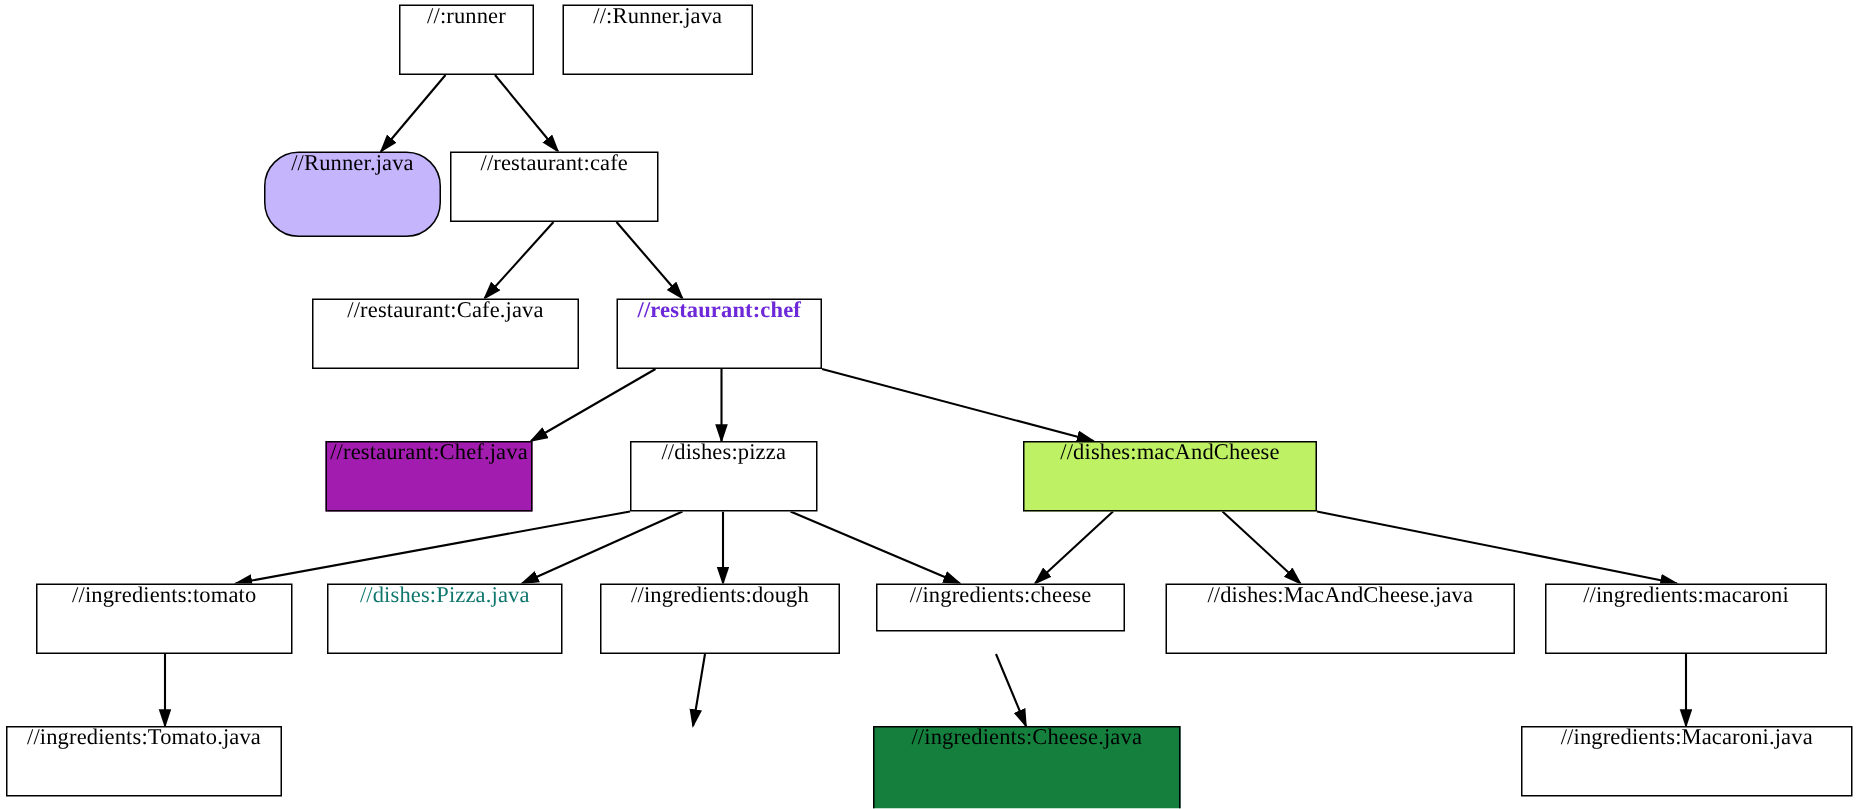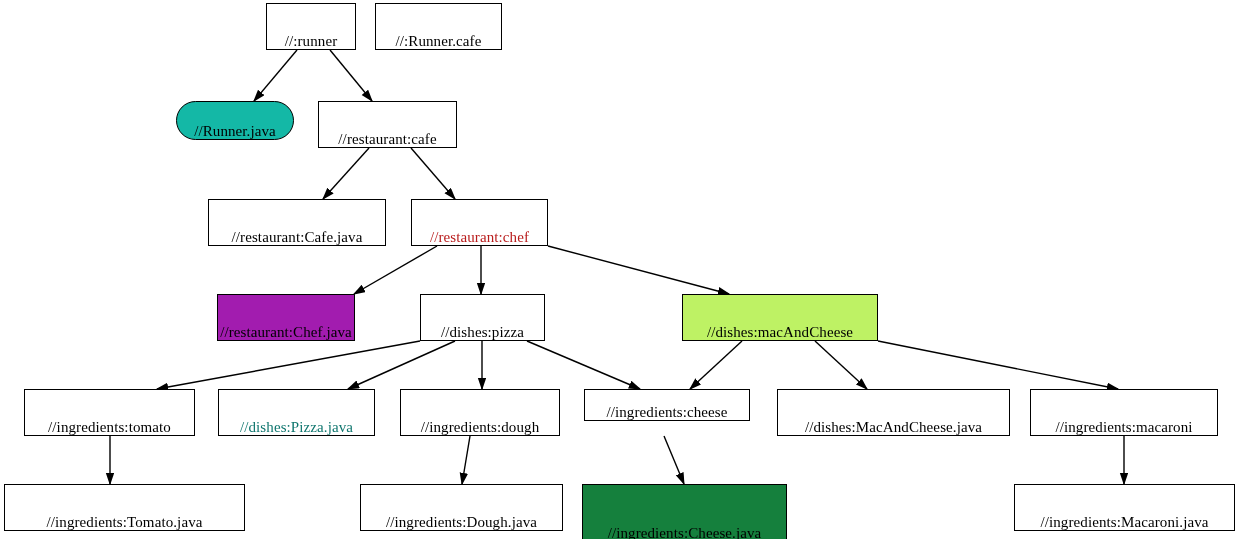--- a/index.html
+++ b/index.html
@@ -29,21 +29,21 @@
     top: 0;
     width: 1242px;
     height: 539px;
   }
   .graph-node {
     position: absolute;
     box-sizing: border-box;
     background: #ffffff;
     border: 1px solid #000000;
     display: flex;
-    align-items: flex-end;
+    align-items: flex-start;
     justify-content: center;
   }
   .node-label {
     font-family: "Liberation Serif", "DejaVu Serif", serif;
     font-size: 15px;
     line-height: 1;
     color: #000000;
     white-space: nowrap;
     letter-spacing: 0.1px;
   }
@@ -77,33 +77,33 @@
         <line x1="470" y1="436" x2="462" y2="484" stroke="#000000" stroke-width="1.4" marker-end="url(#arrowhead)"></line>
         <line x1="664" y1="436" x2="684" y2="484" stroke="#000000" stroke-width="1.4" marker-end="url(#arrowhead)"></line>
         <line x1="1124" y1="436" x2="1124" y2="484" stroke="#000000" stroke-width="1.4" marker-end="url(#arrowhead)"></line>
       </g>
   </svg>
   <div id="node-layer">
       <div class="graph-node" style="left: 266px; top: 3px; width: 90px; height: 47px; background: rgb(255, 255, 255); border-color: rgb(0, 0, 0);">
         <span class="node-label" style="color: rgb(0, 0, 0);">//:runner</span>
       </div>
       <div class="graph-node" style="left: 375px; top: 3px; width: 127px; height: 47px; background: rgb(255, 255, 255); border-color: rgb(0, 0, 0);">
-        <span class="node-label" style="color: rgb(0, 0, 0);">//:Runner.cafe</span>
+        <span class="node-label" style="color: rgb(0, 0, 0);">//:Runner.java</span>
       </div>
-      <div class="graph-node" style="left: 176px; top: 101px; width: 118px; height: 39px; background: #14b8a6; border-color: rgb(0, 0, 0); border-radius: 23px;">
+      <div class="graph-node" style="left: 176px; top: 101px; width: 118px; height: 57px; background: #c4b5fd; border-color: rgb(0, 0, 0); border-radius: 23px;">
         <span class="node-label" style="color: rgb(0, 0, 0);">//Runner.java</span>
       </div>
-      <div class="graph-node" style="left: 318px; top: 101px; width: 139px; height: 47px; background: rgb(255, 255, 255); border-color: rgb(0, 0, 0);">
+      <div class="graph-node" style="left: 300px; top: 101px; width: 139px; height: 47px; background: rgb(255, 255, 255); border-color: rgb(0, 0, 0);">
         <span class="node-label" style="color: rgb(0, 0, 0);">//restaurant:cafe</span>
       </div>
       <div class="graph-node" style="left: 208px; top: 199px; width: 178px; height: 47px; background: rgb(255, 255, 255); border-color: rgb(0, 0, 0);">
         <span class="node-label" style="color: rgb(0, 0, 0);">//restaurant:Cafe.java</span>
       </div>
       <div class="graph-node" style="left: 411px; top: 199px; width: 137px; height: 47px; background: rgb(255, 255, 255); border-color: rgb(0, 0, 0);">
-        <span class="node-label" style="color: #b91c1c;">//restaurant:chef</span>
+        <span class="node-label" style="color: #6d28d9; font-weight: bold;">//restaurant:chef</span>
       </div>
       <div class="graph-node" style="left: 217px; top: 294px; width: 138px; height: 47px; background: #a21caf; border-color: rgb(0, 0, 0);">
         <span class="node-label" style="color: rgb(0, 0, 0);">//restaurant:Chef.java</span>
       </div>
       <div class="graph-node" style="left: 420px; top: 294px; width: 125px; height: 47px; background: rgb(255, 255, 255); border-color: rgb(0, 0, 0);">
         <span class="node-label" style="color: rgb(0, 0, 0);">//dishes:pizza</span>
       </div>
       <div class="graph-node" style="left: 682px; top: 294px; width: 196px; height: 47px; background: #bef264; border-color: rgb(0, 0, 0);">
         <span class="node-label" style="color: rgb(0, 0, 0);">//dishes:macAndCheese</span>
       </div>
@@ -118,25 +118,22 @@
       </div>
       <div class="graph-node" style="left: 584px; top: 389px; width: 166px; height: 32px; background: rgb(255, 255, 255); border-color: rgb(0, 0, 0);">
         <span class="node-label" style="color: rgb(0, 0, 0);">//ingredients:cheese</span>
       </div>
       <div class="graph-node" style="left: 777px; top: 389px; width: 233px; height: 47px; background: rgb(255, 255, 255); border-color: rgb(0, 0, 0);">
         <span class="node-label" style="color: rgb(0, 0, 0);">//dishes:MacAndCheese.java</span>
       </div>
       <div class="graph-node" style="left: 1030px; top: 389px; width: 188px; height: 47px; background: rgb(255, 255, 255); border-color: rgb(0, 0, 0);">
         <span class="node-label" style="color: rgb(0, 0, 0);">//ingredients:macaroni</span>
       </div>
-      <div class="graph-node" style="left: 4px; top: 484px; width: 241px; height: 47px; background: rgb(255, 255, 255); border-color: rgb(0, 0, 0);">
+      <div class="graph-node" style="left: 4px; top: 484px; width: 184px; height: 47px; background: rgb(255, 255, 255); border-color: rgb(0, 0, 0);">
         <span class="node-label" style="color: rgb(0, 0, 0);">//ingredients:Tomato.java</span>
-      </div>
-      <div class="graph-node" style="left: 360px; top: 484px; width: 203px; height: 47px; background: rgb(255, 255, 255); border-color: rgb(0, 0, 0);">
-        <span class="node-label" style="color: rgb(0, 0, 0);">//ingredients:Dough.java</span>
       </div>
       <div class="graph-node" style="left: 582px; top: 484px; width: 205px; height: 58px; background: #15803d; border-color: rgb(0, 0, 0);">
         <span class="node-label" style="color: rgb(0, 0, 0);">//ingredients:Cheese.java</span>
       </div>
       <div class="graph-node" style="left: 1014px; top: 484px; width: 221px; height: 47px; background: rgb(255, 255, 255); border-color: rgb(0, 0, 0);">
         <span class="node-label" style="color: rgb(0, 0, 0);">//ingredients:Macaroni.java</span>
       </div>
     </div>
 </div>
 

